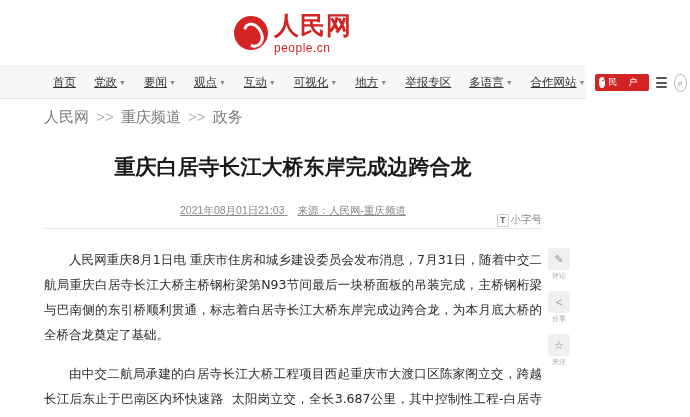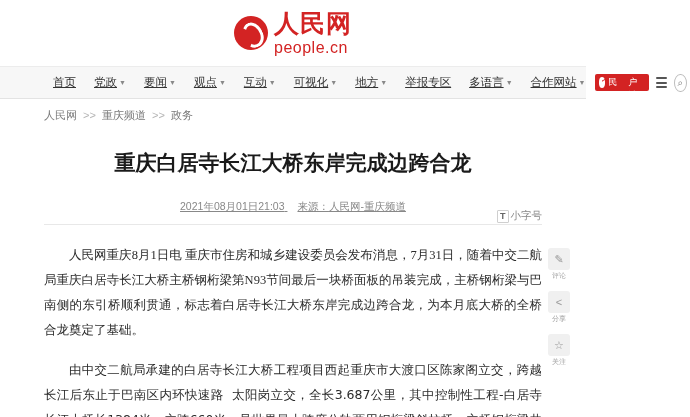--- a/index.html
+++ b/index.html
@@ -41,21 +41,21 @@
   }
   .logo-text { display: flex; flex-direction: column; align-items: flex-start; line-height: 1; }
   .logo-cn {
     font-family: "DejaVu Sans", sans-serif;
     font-size: 25px;
     font-weight: bold;
     color: #d32323;
     letter-spacing: 1px;
   }
   .logo-en {
-    font-size: 16px;
+    font-size: 12px;
     color: #d32323;
     margin-top: 4px;
     letter-spacing: 0.5px;
   }
 
   
   .navbar {
     height: 33px;
     background: #f7f7f7;
     border-top: 1px solid #ececec;
@@ -115,21 +115,21 @@
     width: 18px; height: 18px; border-radius: 50%;
     border: 1px solid #bdbdbd;
     display: flex; align-items: center; justify-content: center;
     color: #777; font-size: 10px;
     cursor: pointer;
   }
 
   
   .breadcrumb {
     padding: 9px 44px 4px 44px;
-    font-size: 11px;
+    font-size: 15px;
     color: #7a7a7a;
   }
   .breadcrumb a { color: #7a7a7a; text-decoration: none; }
   .breadcrumb .sep { color: #b5b5b5; margin: 0 3px; }
 
   
   .article {
     padding: 0 44px;
   }
   .article-inner {
@@ -181,21 +181,21 @@
   }
   p.para {
     font-size: 12.5px;
     line-height: 2.0;
     color: #2b2b2b;
     margin: 14px 0 0 0;
     text-align: justify;
     text-indent: 2em;
     font-family: "DejaVu Sans", sans-serif;
   }
-  p.para.first { margin-top: 18px; font-family: Liberation Serif, serif; }
+  p.para.first { margin-top: 18px; }
 
   
   .share-rail {
     position: absolute;
     right: 14px;
     top: 248px;
     width: 26px;
     display: flex;
     flex-direction: column;
     gap: 10px;

